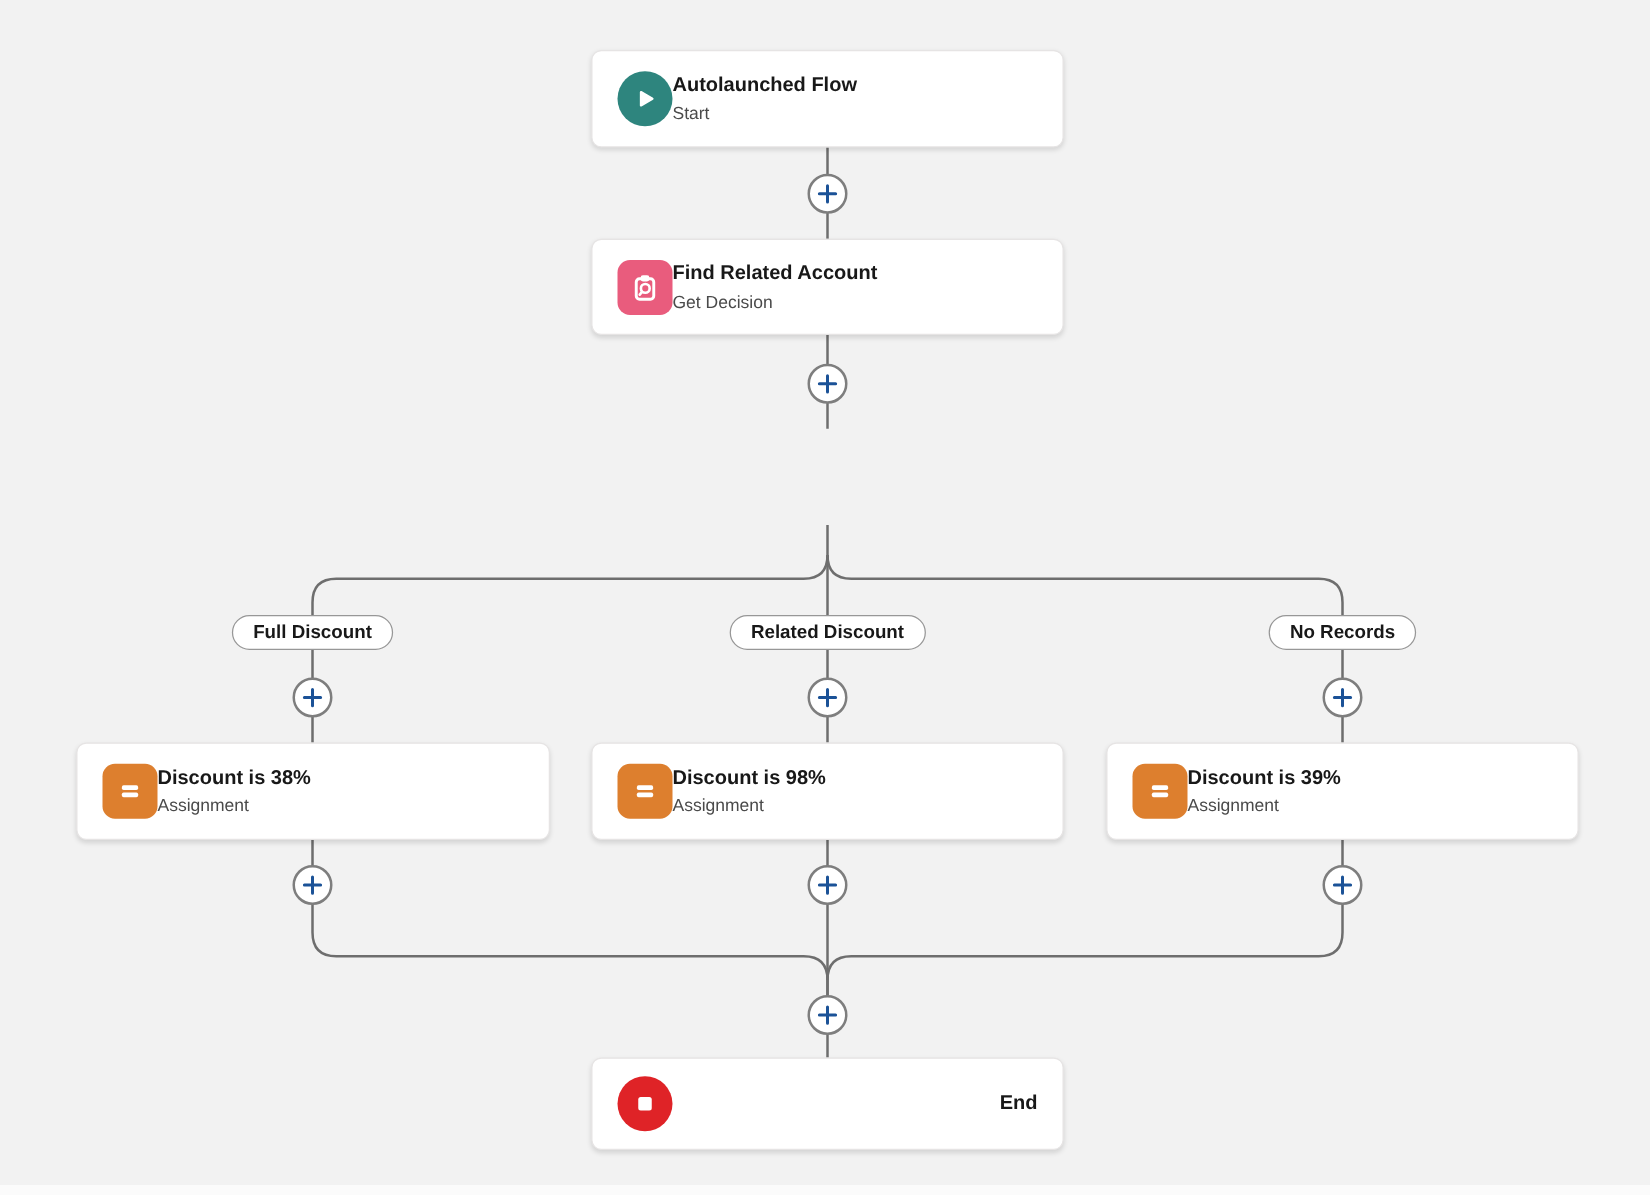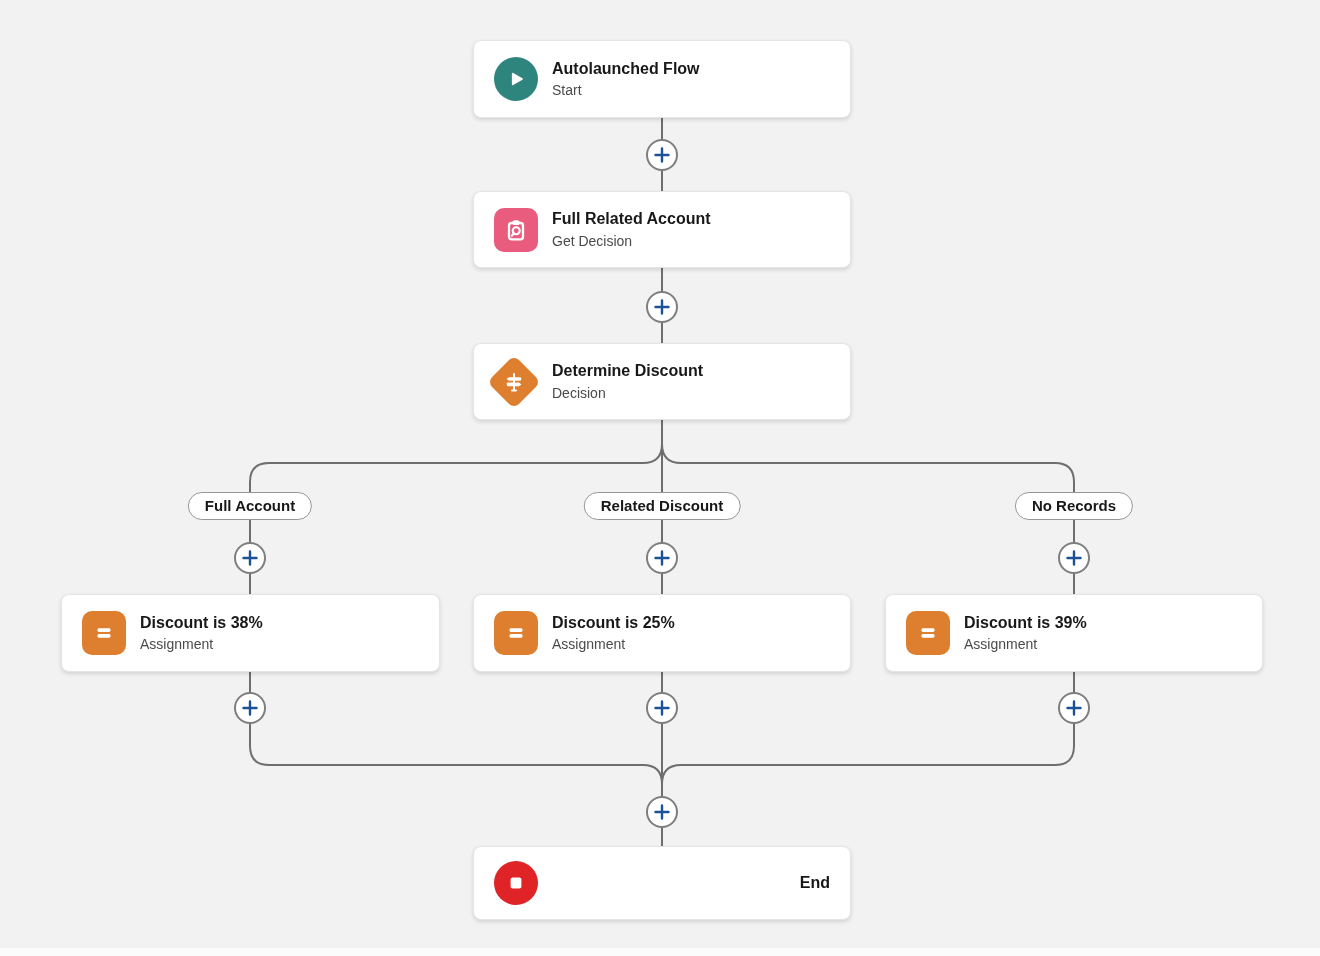--- a/index.html
+++ b/index.html
@@ -8,21 +8,21 @@
     position:relative;width:1320px;height:956px;background:#f2f2f2;
     overflow:hidden;margin:0 auto;
   }
   .edges{position:absolute;left:0;top:0;width:1320px;height:956px;}
   .edges path{stroke:#6e6e6e;stroke-width:2;fill:none;}
 
   
   .node{
     position:absolute;background:#ffffff;border:1px solid #e6e4e4;border-radius:8px;
     box-shadow:0 2px 4px rgba(0,0,0,.13);
-    display:flex;align-items:center;padding:0 20px;gap:14px;box-sizing:border-box;
+    display:flex;align-items:center;padding:0 20px;box-sizing:border-box;
     cursor:pointer;
   }
   .node .texts{display:flex;flex-direction:column;gap:2px;}
   .node .title{font-size:16px;font-weight:700;color:#181818;line-height:1.3;}
   .node .subtitle{font-size:14px;font-weight:400;color:#4a4a4a;line-height:1.3;}
 
   .icon-sq{width:44px;height:44px;border-radius:10px;display:flex;align-items:center;justify-content:center;flex:0 0 auto;}
   .icon-circle{width:44px;height:44px;border-radius:50%;display:flex;align-items:center;justify-content:center;flex:0 0 auto;}
   .bg-teal{background:#2e857e;}
   .bg-pink{background:#e95c7d;}
@@ -90,49 +90,33 @@
   <div class="node" style="left:473px;top:191px;width:378px;height:77px;">
     <span class="icon-sq bg-pink">
       <svg width="28" height="28" viewBox="0 0 24 24">
         <rect x="6" y="6" width="12" height="14" rx="2.2" fill="none" stroke="#ffffff" stroke-width="2"></rect>
         <rect x="9" y="3.6" width="6" height="4.2" rx="1.6" fill="#ffffff"></rect>
         <circle cx="12.2" cy="12.6" r="3" fill="none" stroke="#ffffff" stroke-width="1.8"></circle>
         <path d="M10 15 L8.4 16.9" stroke="#ffffff" stroke-width="1.8" stroke-linecap="round"></path>
       </svg>
     </span>
     <span class="texts">
-      <span class="title">Full Related Account</span>
+      <span class="title">Find Related Account</span>
       <span class="subtitle">Get Decision</span>
     </span>
   </div>
 
   <button class="plus" style="left:662px;top:307px;">
     <svg width="18" height="18" viewBox="0 0 18 18">
         <path d="M9 2.5 V15.5 M2.5 9 H15.5" stroke="#1b5297" stroke-width="2.4" stroke-linecap="round" fill="none"></path>
       </svg>
   </button>
 
-  <div class="node decision" style="left:473px;top:343px;width:378px;height:77px;">
-    <span class="diamond-wrap">
-      <span class="diamond">
-        <svg width="24" height="24" viewBox="0 0 24 24">
-          <rect x="11" y="3" width="2" height="18" rx="1" fill="#ffffff"></rect>
-          <path d="M7 7.2 H18 Q19.2 7.2 19.2 8.4 V9.6 Q19.2 10.8 18 10.8 H7 L4.6 9 Z" fill="#ffffff"></path>
-          <path d="M17 12.6 H6 Q4.8 12.6 4.8 13.8 V15 Q4.8 16.2 6 16.2 H17 L19.4 14.4 Z" fill="#ffffff"></path>
-          <rect x="9" y="19.4" width="6" height="2.2" rx="1.1" fill="#ffffff"></rect>
-        </svg>
-      </span>
-    </span>
-    <span class="texts">
-      <span class="title">Determine Discount</span>
-      <span class="subtitle">Decision</span>
-    </span>
-  </div>
-
-  <div class="pill" style="left:250px;top:506px;">Full Account</div>
+
+  <div class="pill" style="left:250px;top:506px;">Full Discount</div>
   <div class="pill" style="left:662px;top:506px;">Related Discount</div>
   <div class="pill" style="left:1074px;top:506px;">No Records</div>
 
   <button class="plus" style="left:250px;top:558px;">
     <svg width="18" height="18" viewBox="0 0 18 18">
         <path d="M9 2.5 V15.5 M2.5 9 H15.5" stroke="#1b5297" stroke-width="2.4" stroke-linecap="round" fill="none"></path>
       </svg>
   </button>
   <button class="plus" style="left:662px;top:558px;">
     <svg width="18" height="18" viewBox="0 0 18 18">
@@ -159,21 +143,21 @@
   </div>
 
   <div class="node" style="left:473px;top:594px;width:378px;height:78px;">
     <span class="icon-sq bg-orange">
       <svg width="26" height="26" viewBox="0 0 24 24">
         <rect x="6" y="7.6" width="12" height="3.4" rx="1.3" fill="#ffffff"></rect>
         <rect x="6" y="13" width="12" height="3.4" rx="1.3" fill="#ffffff"></rect>
       </svg>
     </span>
     <span class="texts">
-      <span class="title">Discount is 25%</span>
+      <span class="title">Discount is 98%</span>
       <span class="subtitle">Assignment</span>
     </span>
   </div>
 
   <div class="node" style="left:885px;top:594px;width:378px;height:78px;">
     <span class="icon-sq bg-orange">
       <svg width="26" height="26" viewBox="0 0 24 24">
         <rect x="6" y="7.6" width="12" height="3.4" rx="1.3" fill="#ffffff"></rect>
         <rect x="6" y="13" width="12" height="3.4" rx="1.3" fill="#ffffff"></rect>
       </svg>

